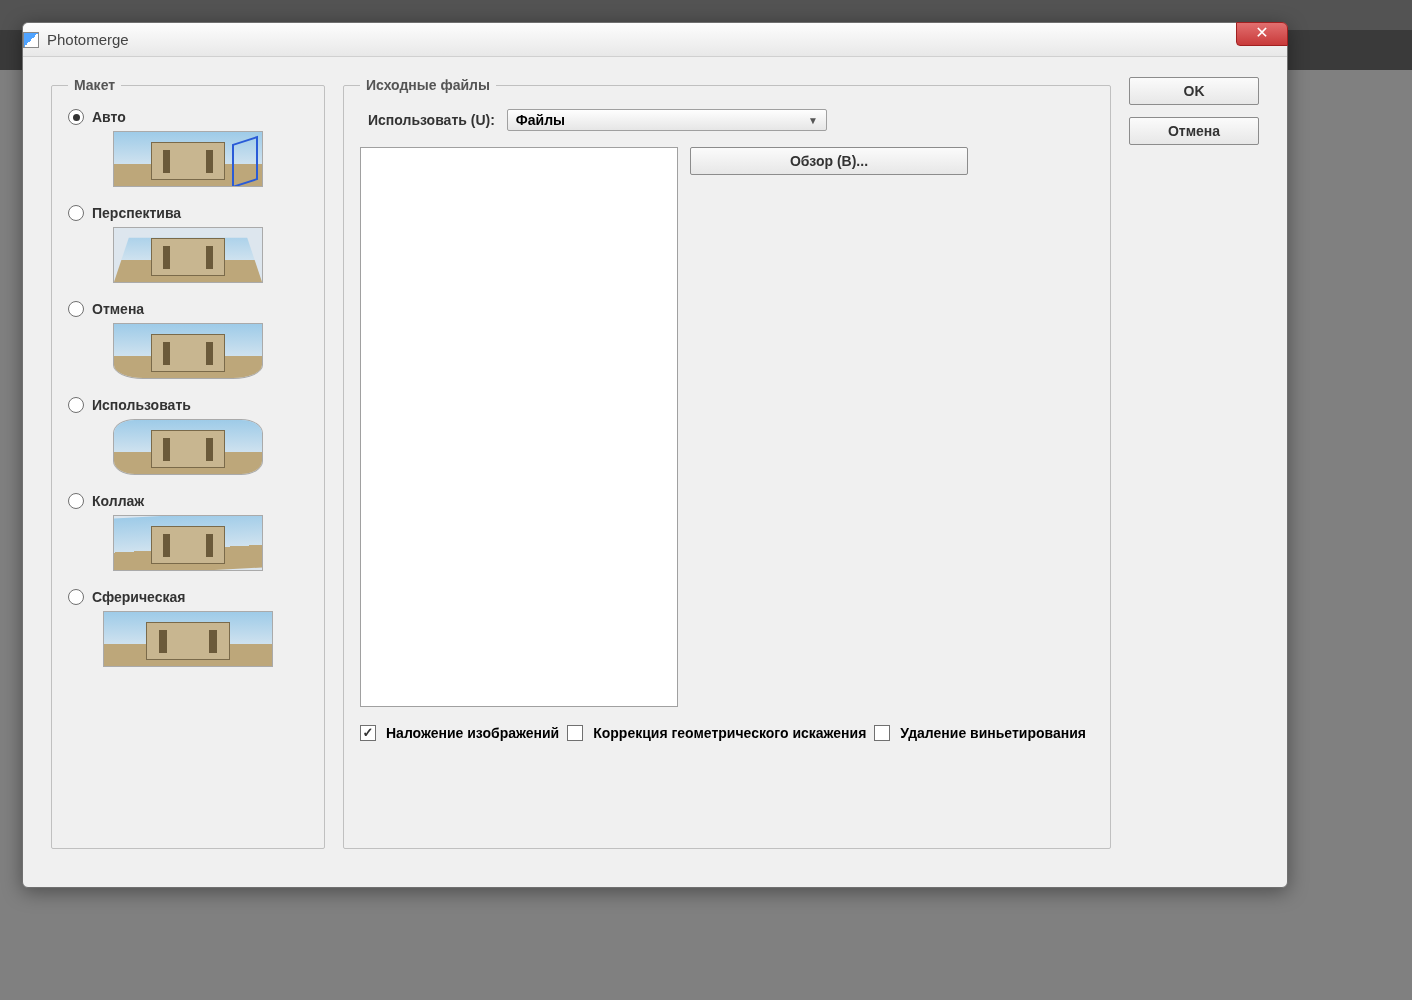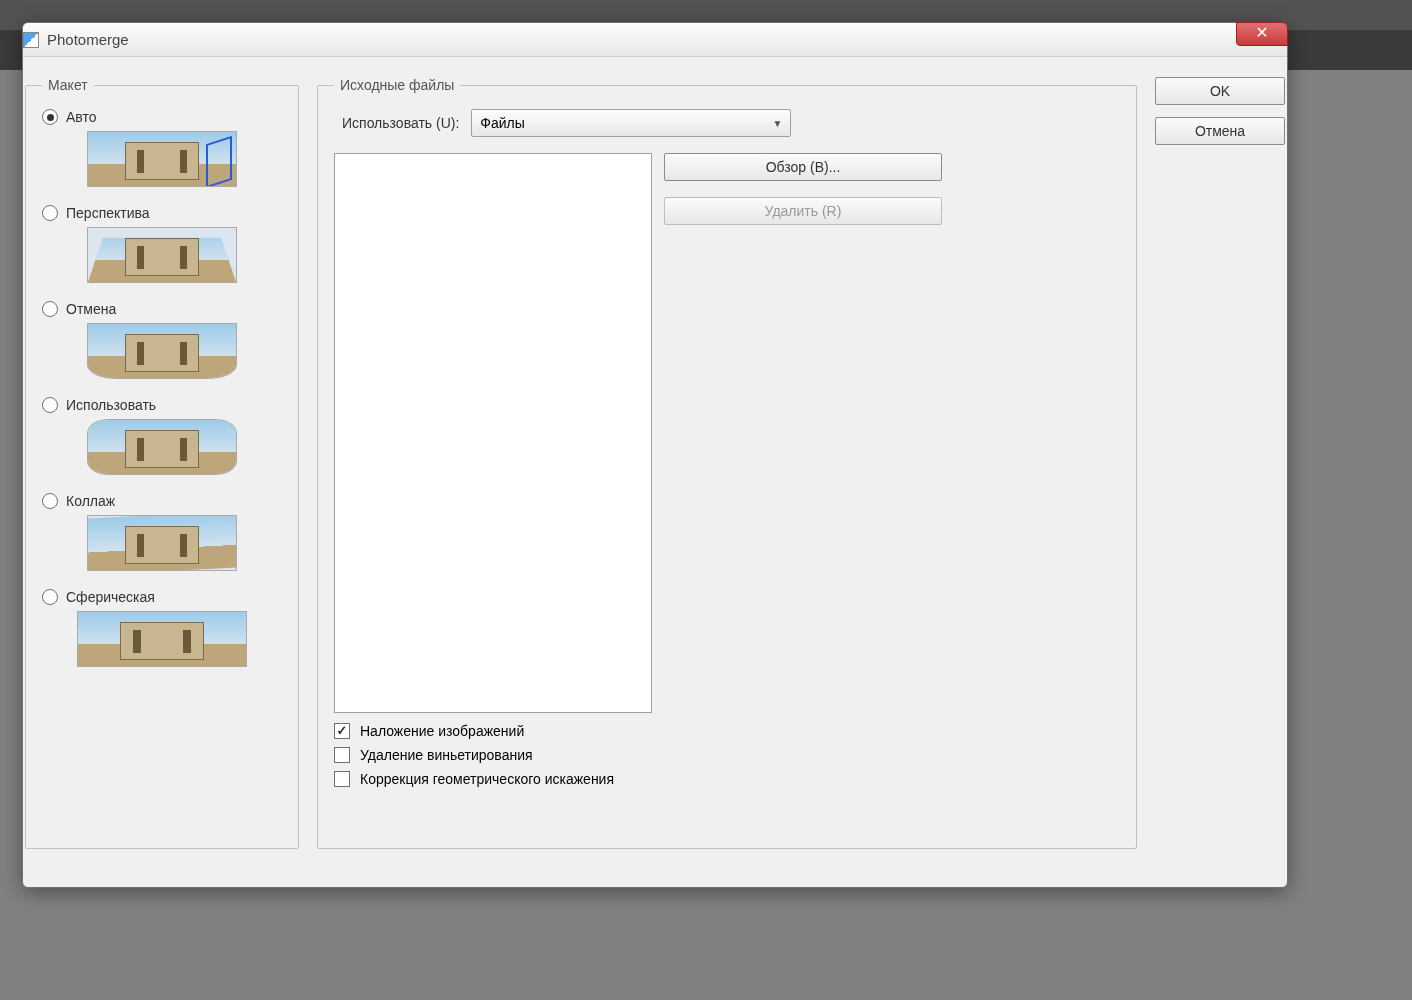--- a/index.html
+++ b/index.html
@@ -45,21 +45,21 @@
   .close-btn {
     position:absolute; right:-1px; top:-1px;
     width:52px; height:24px;
     background: linear-gradient(#e26f6f,#c83a3a);
     border:1px solid #a02020;
     border-radius: 0 6px 0 4px;
     color:#fff; text-align:center; line-height:20px;
     font-size:16px;
     cursor:pointer;
   }
-  .content { flex:1; padding: 20px 2px; display:flex; gap:18px; }
+  .content { flex:1; padding: 20px 28px; display:flex; gap:18px;font-weight:bold; }
   fieldset.group {
     border:1px solid #c0c0c0;
     border-radius:2px;
     padding: 12px 16px 16px 16px;
     background:#f0f0f0;
   }
   fieldset.group > legend { color:#555; padding:0 6px; font-size:14px; }
   .layout-panel { width: 274px; height: 772px; }
   .radio-row { display:flex; align-items:flex-start; gap:8px; margin: 4px 0 6px 0; cursor:pointer;}
   .radio {
@@ -86,21 +86,21 @@
   .thumb.auto::after{right:4px; transform:skewY(-18deg);}
   .thumb.persp .sky{clip-path: polygon(10% 18%, 90% 18%, 100% 100%, 0 100%);}
   .thumb.cyl  {border-radius: 0 0 30px 30px / 0 0 14px 14px;}
   .thumb.sph  {border-radius: 22px/14px;}
   .thumb.coll .sky{transform: rotate(-3deg) scale(1.05);}
   .thumb.repo { width:170px;}
   .source-panel { flex:1; height: 772px; position:relative;}
   .use-row { display:flex; align-items:center; gap:12px; margin: 4px 0 16px 8px;}
   .use-label { color:#333; }
   .dropdown {
-    flex:0 0 320px; height:28px;
+    flex:0 0 320px; height:22px;
     background: linear-gradient(#fefefe,#e6e6e6);
     border:1px solid #a0a0a0;
     border-radius:2px;
     display:flex; align-items:center; justify-content:space-between;
     padding:0 8px;
     cursor:pointer;
   }
   .dropdown .arrow { font-size:10px; color:#555;}
   .files-area{
     display:flex; gap:12px; align-items:flex-start;
@@ -114,21 +114,21 @@
   .btn {
     height:28px;
     background: linear-gradient(#fbfbfb,#e7e7e7);
     border:1px solid #8c8c8c;
     border-radius:2px;
     text-align:center; line-height:26px;
     color:#333; cursor:pointer;
     font-size:14px;
   }
   .btn.disabled { color:#9a9a9a; border-color:#bdbdbd; cursor:default;}
-  .checks { margin-top: 10px; display:flex; flex-direction:column; gap:8px; }
+  .checks { margin-top: 18px; display:flex; flex-direction:row; gap:8px; }
   .check-row { display:flex; align-items:center; gap:10px; cursor:pointer;}
   .checkbox {
     width:16px; height:16px; border:1px solid #707070; background:#fff;
     display:inline-flex; align-items:center; justify-content:center;
     flex:0 0 auto;
   }
   .checkbox.checked::after{content:'✓'; font-size:13px; line-height:12px; color:#333; font-weight:bold;}
   .right-btns { width: 130px; display:flex; flex-direction:column; gap:12px; }
 </style>
 </head>
@@ -212,36 +212,35 @@
         <div class="dropdown">
           <span>Файлы</span>
           <span class="arrow">▼</span>
         </div>
       </div>
 
       <div class="files-area">
         <div class="file-list"></div>
         <div class="side-btns">
           <div class="btn">Обзор (B)...</div>
-          <div class="btn disabled">Удалить (R)</div>
         </div>
       </div>
 
       <div class="checks">
         <div class="check-row">
           <span class="checkbox checked"></span>
           <span>Наложение изображений</span>
         </div>
         <div class="check-row">
           <span class="checkbox"></span>
-          <span>Удаление виньетирования</span>
+          <span>Коррекция геометрического искажения</span>
         </div>
         <div class="check-row">
           <span class="checkbox"></span>
-          <span>Коррекция геометрического искажения</span>
+          <span>Удаление виньетирования</span>
         </div>
       </div>
     </fieldset>
 
     <div class="right-btns">
       <div class="btn">OK</div>
       <div class="btn">Отмена</div>
     </div>
   </div>
 </div>

